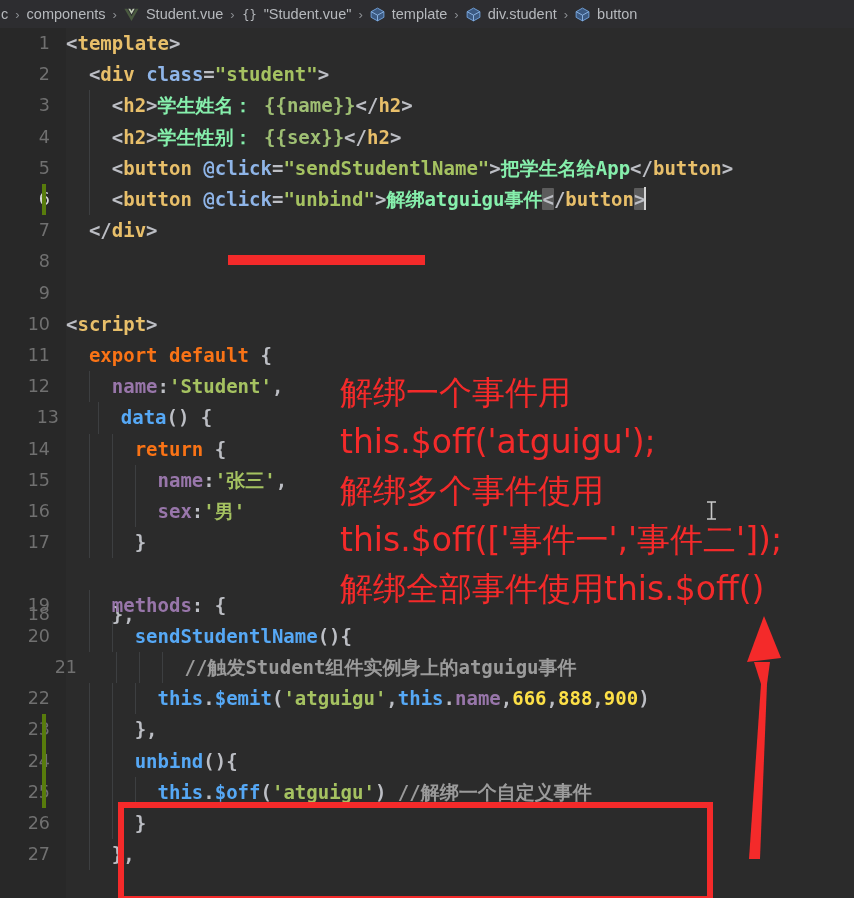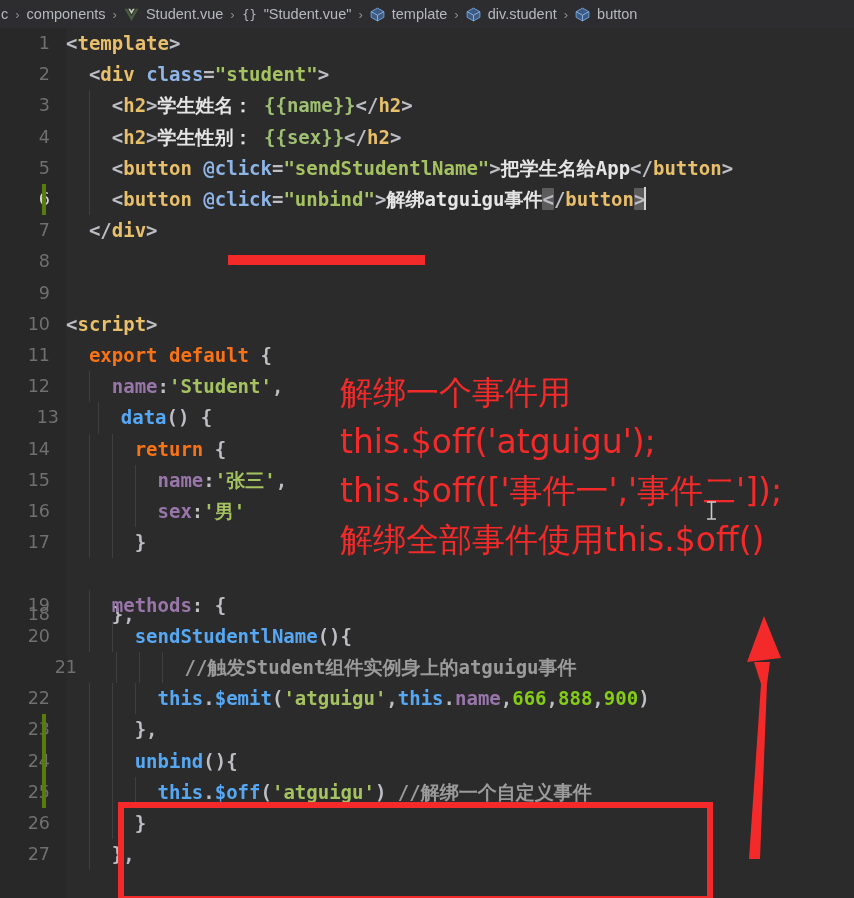--- a/index.html
+++ b/index.html
@@ -60,26 +60,26 @@
   }
   .gitbar{
     position:absolute; left:42px; top:0; width:4px; height:31.2px;
     background:#587c0c;
   }
   
   .tag{ color:#e8bf6a; }       
   .punct{ color:#bcbec4; }     
   .attr{ color:#8fb5e8; }      
   .str{ color:#a5c261; }       
-  .txt{ color:#e5e5e5; }       
+  .txt{ color:#86efac; }       
   .mus{ color:#9fbf73; }       
   .kw{ color:#f97316; }        
   .prop{ color:#9876aa; }      
   .fn{ color:#56a8f5; }        
-  .num{ color:#84cc16; }       
+  .num{ color:#fde047; }       
   .cmt{ color:#9b9b9b; }       
   .ths{ color:#56a8f5; }
   .bracket-hl{ background:#5c5c5c; border-radius:1px; }
   .caret{
     display:inline-block; width:2px; height:23px;
     background:#d4d4d4; vertical-align:-4px; margin-left:-1px;
   }
   .indent{
     position:absolute; top:0; width:1px; height:31.2px;
     background:#3d3f41;
@@ -205,18 +205,18 @@
 
   <div id="ann-underline" style="background: rgb(244, 42, 42);"></div>
   <div id="ann-box" style="border-color: rgb(244, 42, 42);"></div>
 
   <svg id="ann-arrow" width="70" height="250">
     <polygon points="29,245 41,70 47,70 40,245" fill="#f42a2a"></polygon>
     <polygon points="44,2 27,48 61,44" fill="#f42a2a"></polygon>
     <polygon points="41,70 47,70 50,48 34,48" fill="#f42a2a"></polygon>
   </svg>
 
-  <div id="ann-text"><div>解绑一个事件用</div><div>this.$off('atguigu');</div><div>this.$off(['事件一','事件二']);</div><div>解绑全部事件使用this.$off()</div></div>
+  <div id="ann-text"><div>解绑一个事件用</div><div>this.$off('atguigu');</div><div>解绑多个事件使用</div><div>this.$off(['事件一','事件二']);</div><div>解绑全部事件使用this.$off()</div></div>
 
   <svg id="mouse-cursor" width="14" height="22">
     <path d="M2 2 H11 M6.5 2 V19 M2 19 H11" stroke="#c8c8c8" stroke-width="1.6" fill="none"></path>
   </svg>
 </div>
 
 </body></html>

